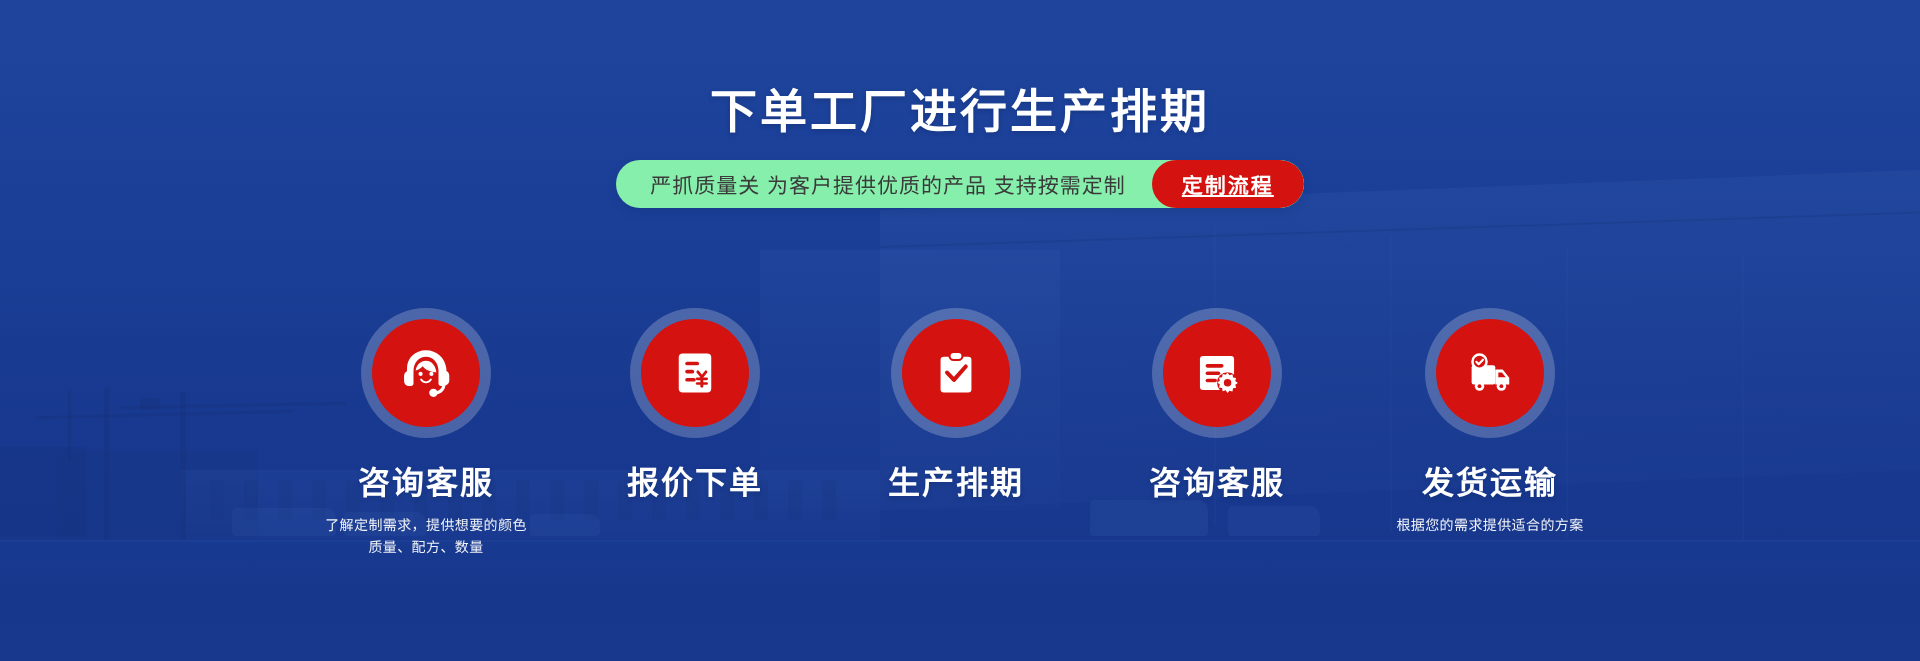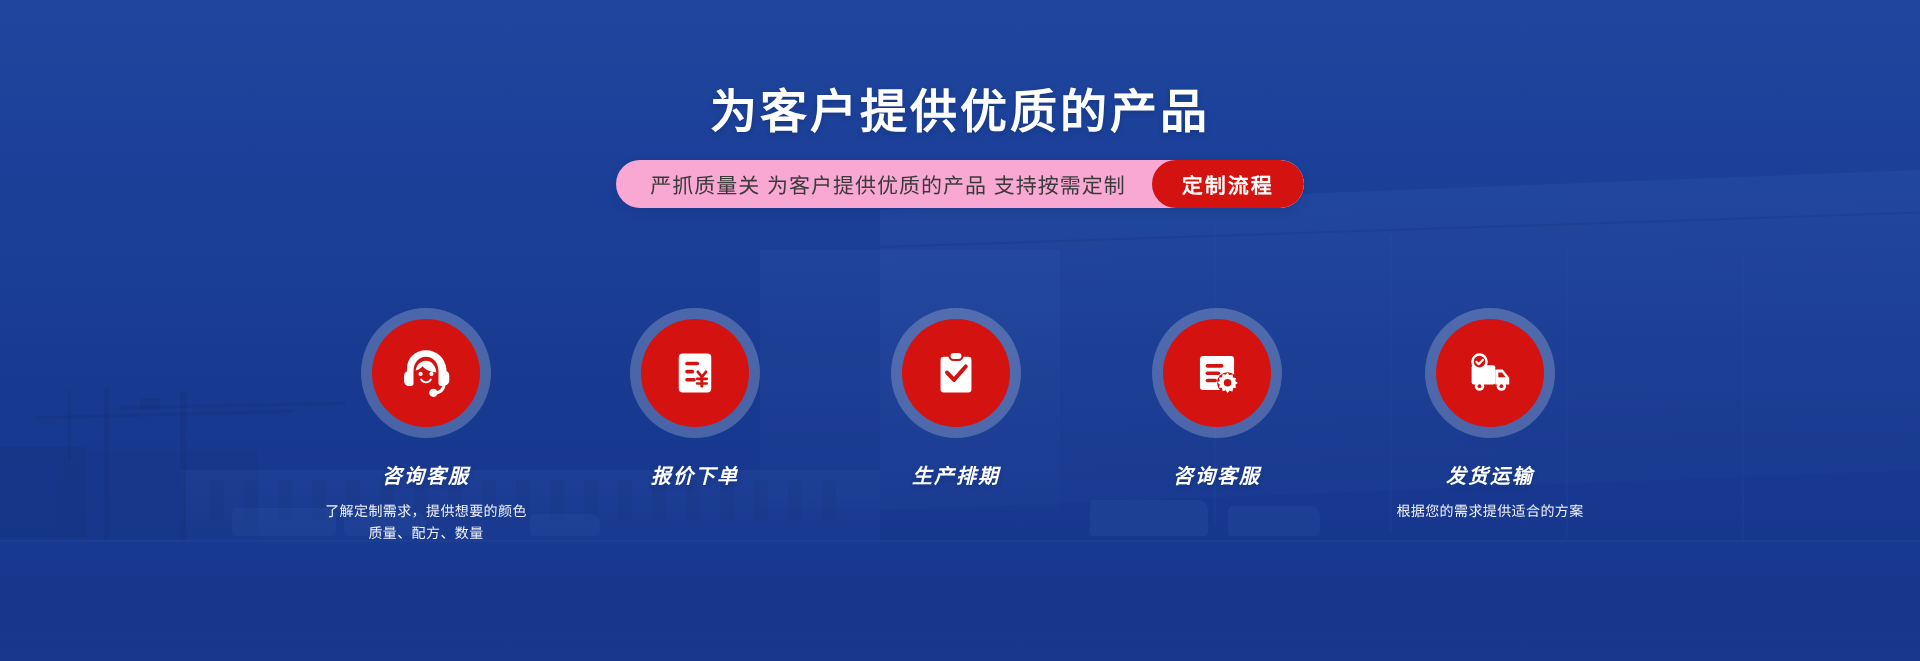--- a/index.html
+++ b/index.html
@@ -159,21 +159,21 @@
     position: absolute;
     left: 0; right: 0;
     top: 160px;
     display: flex;
     justify-content: center;
   }
   .pill {
     display: flex;
     align-items: stretch;
     height: 48px;
-    background: #f9a8d4;
+    background: #86efac;
     border-radius: 26px;
     overflow: hidden;
     box-shadow: 0 3px 10px rgba(12,38,92,.18);
   }
   .pill-text {
     display: flex;
     align-items: center;
     padding: 0 26px 0 34px;
     color: #3a3a3a;
     font-size: 21px;
@@ -185,20 +185,21 @@
     align-items: center;
     padding: 0 30px;
     background: #d4120f;
     color: #ffffff;
     font-size: 21px;
     font-weight: 700;
     letter-spacing: 2px;
     border-radius: 26px;
     white-space: nowrap;
     cursor: pointer;
+    text-decoration: underline;
   }
 
   .steps {
     position: absolute;
     left: 50%;
     transform: translateX(-50%);
     top: 308px;
     width: 1320px;
     display: flex;
     justify-content: space-between;
@@ -224,26 +225,25 @@
     border-radius: 50%;
     background: #d4120f;
     display: flex;
     align-items: center;
     justify-content: center;
   }
   .step-icon-disc svg { display: block; }
   .step-title {
     margin-top: 26px;
     color: #ffffff;
-    font-size: 20px;
+    font-size: 32px;
     font-weight: 700;
     letter-spacing: 2px;
     line-height: 1.2;
     text-shadow: 0 2px 4px rgba(10,32,80,.25);
-    font-style: italic;
   }
   .step-desc {
     margin-top: 13px;
     color: rgba(255,255,255,.93);
     font-size: 14px;
     line-height: 1.55;
     letter-spacing: .4px;
     font-family: Liberation Serif, serif;
   }
   .step-desc span { display: block; }
@@ -282,21 +282,21 @@
     <div class="veh veh-3"></div>
     <div class="veh veh-4"></div>
     <div class="bg-ground"></div>
     <div class="bg-ground-line"></div>
   </div>
   <div class="bg-wash"></div>
   <div class="bg-wash2"></div>
 
   <div class="content">
 
-    <h1 class="headline">为客户提供优质的产品</h1>
+    <h1 class="headline">下单工厂进行生产排期</h1>
 
     <div class="pill-wrap">
       <div class="pill">
         <div class="pill-text">严抓质量关 为客户提供优质的产品 支持按需定制</div>
         <div class="pill-cta">定制流程</div>
       </div>
     </div>
 
     <div class="steps">
 

